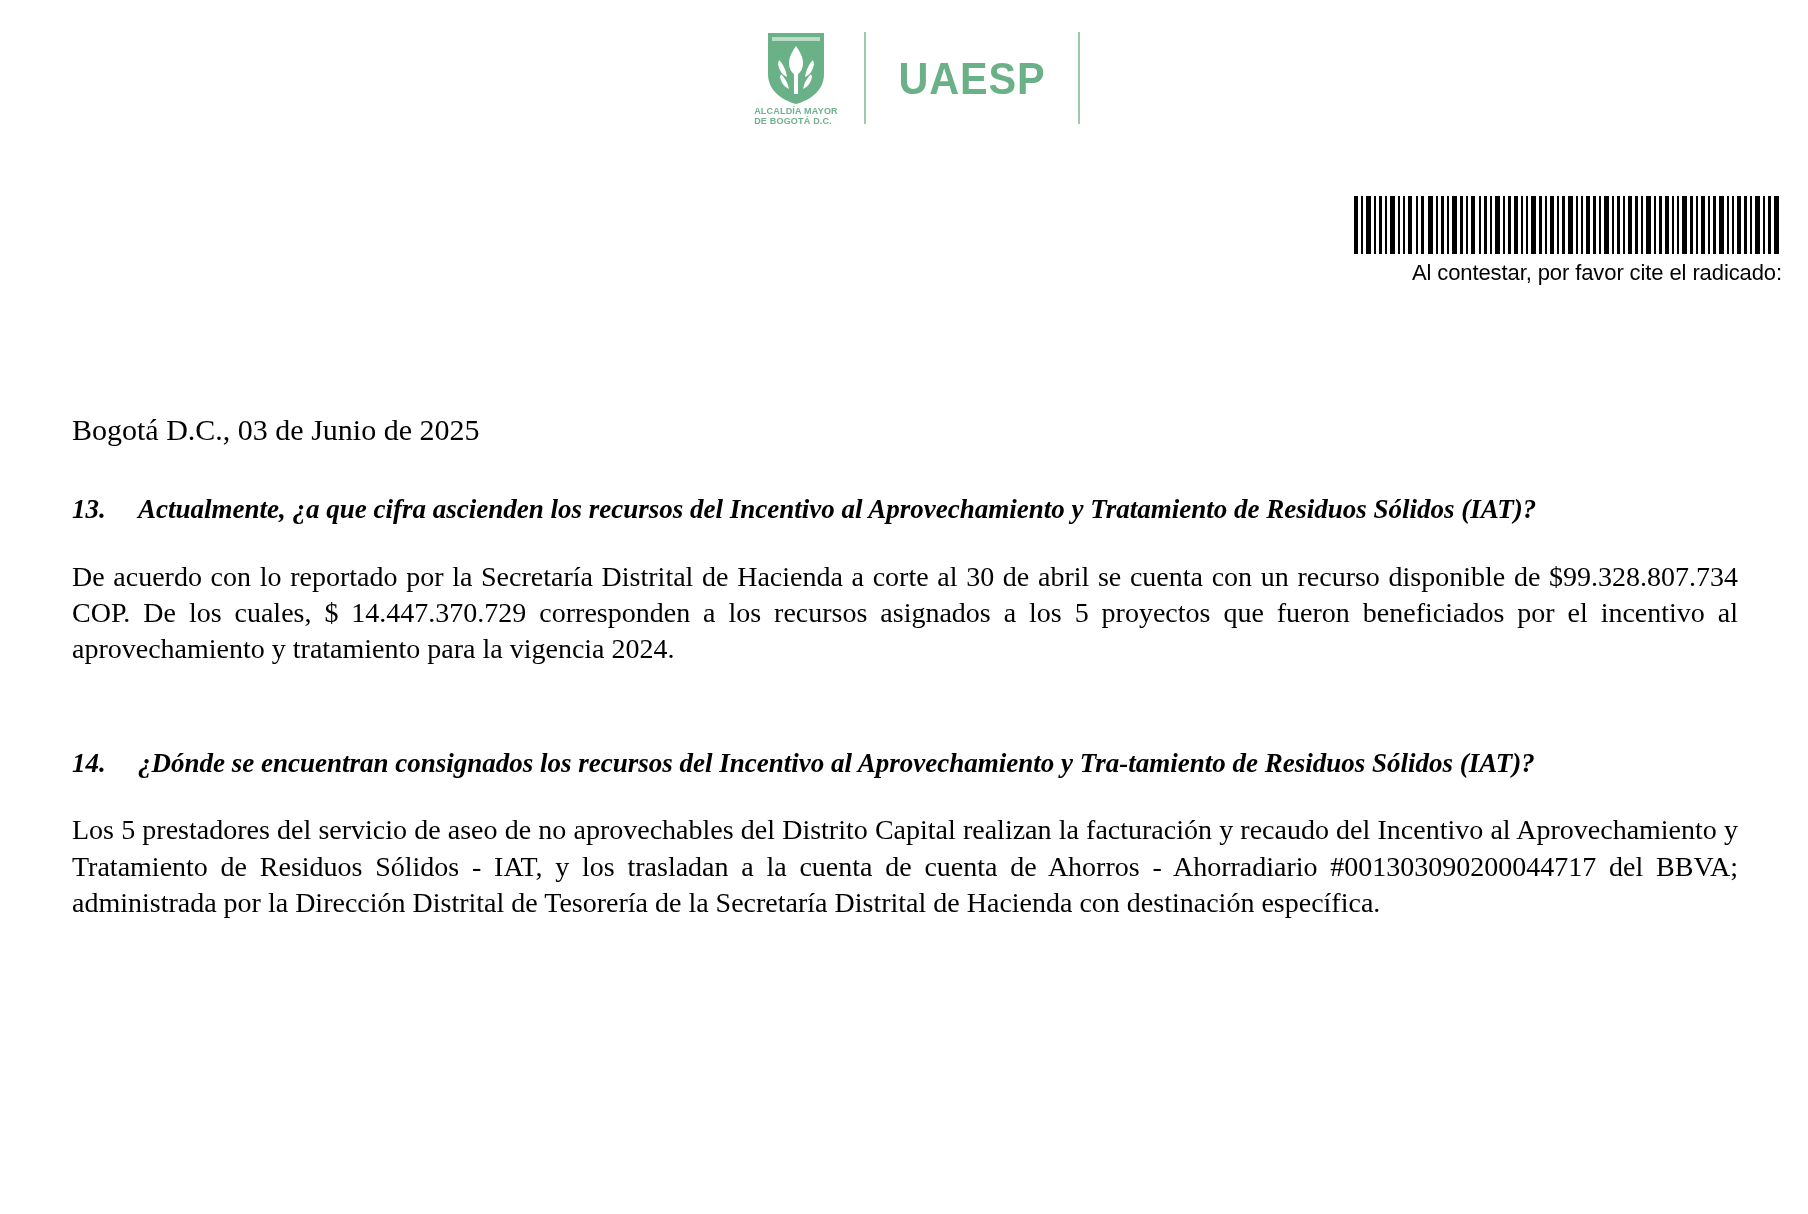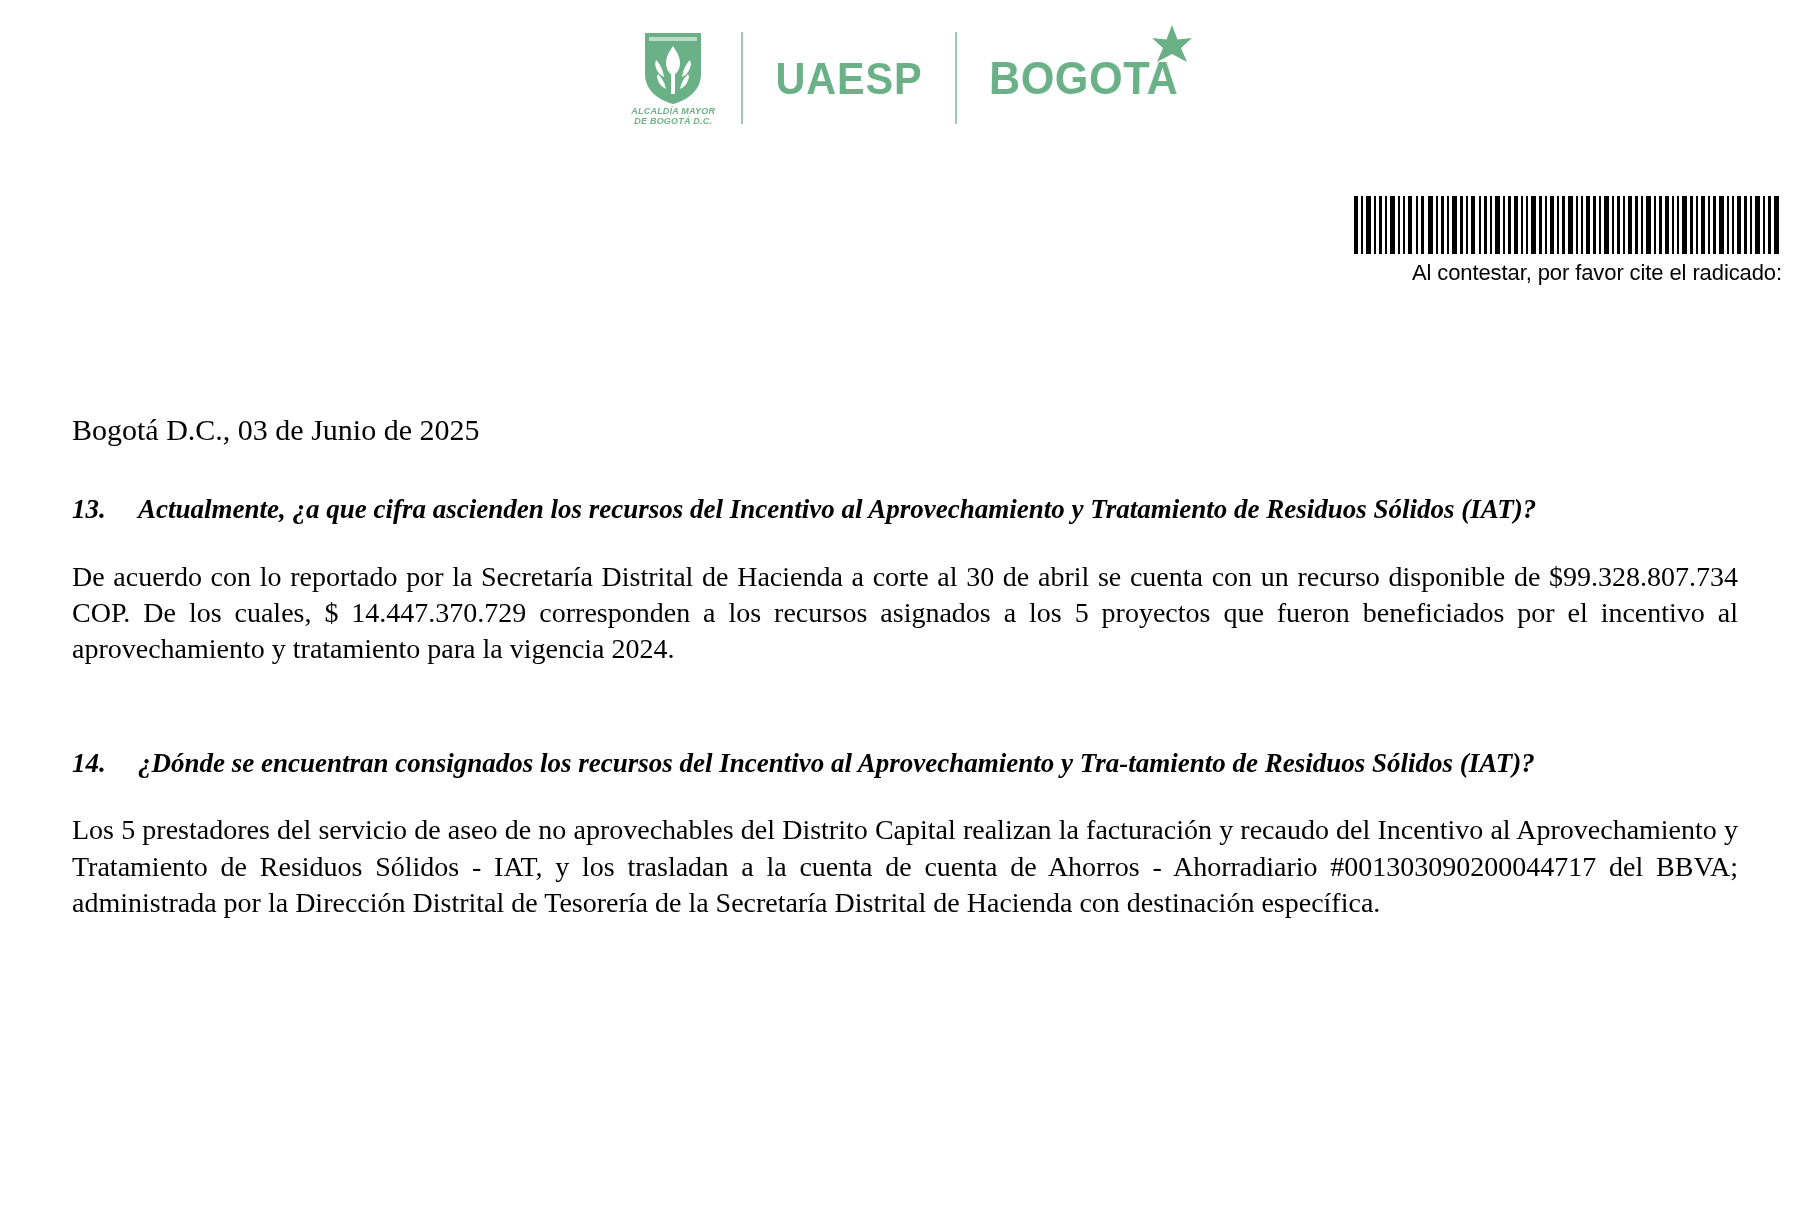--- a/index.html
+++ b/index.html
@@ -38,25 +38,23 @@
     justify-content: flex-start;
     padding: 0 26px;
   }
   .shield-svg { display: block; }
   .shield-caption {
     font-family: "Liberation Sans", sans-serif;
     font-size: 9px;
     font-weight: bold;
     line-height: 1.15;
     letter-spacing: 0.2px;
-    text-align: center;
     color: #6fb28c;
     filter: blur(0.35px);
     white-space: nowrap;
-    font-style: italic;
   }
   .logo-divider {
     width: 2px;
     height: 92px;
     background: #8dbfa3;
     opacity: 0.85;
   }
   .logo-word {
     font-family: "Liberation Sans", sans-serif;
     font-weight: bold;
@@ -191,28 +189,20 @@
         <span>DE BOGOTÁ D.C.</span>
       </div>
     </div>
 
     <div class="logo-divider"></div>
 
     <div class="logo-word">UAESP</div>
 
     <div class="logo-divider"></div>
 
-    <div class="logo-bogota-block">
-      <span class="bogota-star">
-        <svg width="46" height="44" viewBox="0 0 46 44" aria-hidden="true">
-          <path d="M23 0 L28.5 14.5 L43 13 L32 23 L38 37 L23 29 L8 37 L14 23 L3 13 L17.5 14.5 Z" fill="#6ab187"></path>
-        </svg>
-      </span>
-      <div class="bogota-word">BOGOTA</div>
-    </div>
 
   </div>
 </div>
 
 <div class="radicado-block">
   <span>
     <svg class="barcode" viewBox="0 0 430 58" preserveAspectRatio="none" aria-hidden="true">
       <g fill="#000000">
         <rect x="2" y="0" width="4" height="58"></rect>
           <rect x="9" y="0" width="2" height="58"></rect>

